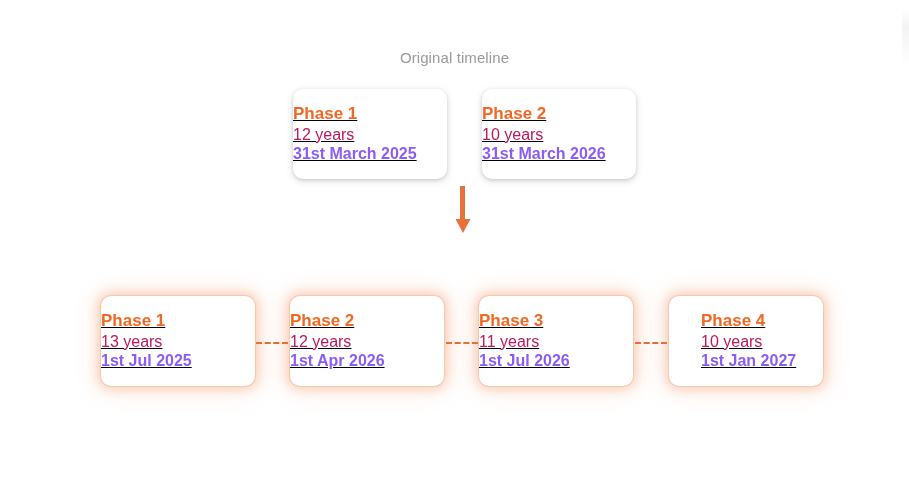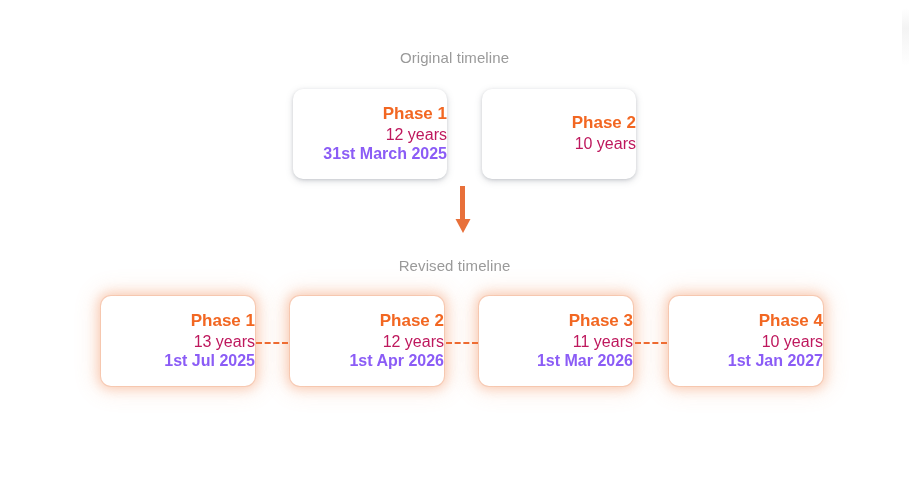--- a/index.html
+++ b/index.html
@@ -49,23 +49,24 @@
 
   .card {
     position: absolute;
     box-sizing: border-box;
     width: 154px;
     height: 90px;
     background: #ffffff;
     border-radius: 10px;
     display: flex;
     flex-direction: column;
-    align-items: flex-end;
+    align-items: flex-start;
     justify-content: center;
     z-index: 3;
+    text-decoration: underline;
   }
 
   
   .row-original .card {
     box-shadow: 0 2px 7px rgba(120,125,135,0.30),
                 0 1px 3px rgba(120,125,135,0.22);
   }
   
   .row-revised .card {
     box-shadow: 0 0 0 1px rgba(240,160,120,0.30),
@@ -139,30 +140,30 @@
 
     <div class="card" style="left:293px;">
       <div class="card-title">Phase 1</div>
       <div class="card-duration">12 years</div>
       <div class="card-date">31st March 2025</div>
     </div>
 
     <div class="card" style="left:482px;">
       <div class="card-title">Phase 2</div>
       <div class="card-duration">10 years</div>
+      <div class="card-date">31st March 2026</div>
     </div>
 
   </div>
 
   <svg class="arrow" viewBox="0 0 30 50">
     <rect x="12" y="0" width="5" height="36" fill="#e8703a"></rect>
     <polygon points="7.5,33 22.5,33 15,47" fill="#e8703a"></polygon>
   </svg>
 
-  <div class="section-caption caption-revised">Revised timeline</div>
 
   <div class="connector" style="left:256px; width:32px;"></div>
   <div class="connector" style="left:446px; width:32px;"></div>
   <div class="connector" style="left:635px; width:32px;"></div>
 
   <div class="row row-revised">
 
     <div class="card" style="left:101px;">
       <div class="card-title">Phase 1</div>
       <div class="card-duration">13 years</div>
@@ -171,24 +172,24 @@
 
     <div class="card" style="left:290px;">
       <div class="card-title">Phase 2</div>
       <div class="card-duration">12 years</div>
       <div class="card-date">1st Apr 2026</div>
     </div>
 
     <div class="card" style="left:479px;">
       <div class="card-title">Phase 3</div>
       <div class="card-duration">11 years</div>
-      <div class="card-date">1st Mar 2026</div>
+      <div class="card-date">1st Jul 2026</div>
     </div>
 
-    <div class="card" style="left:669px;">
+    <div class="card" style="left:669px;padding-left:32px;">
       <div class="card-title">Phase 4</div>
       <div class="card-duration">10 years</div>
       <div class="card-date">1st Jan 2027</div>
     </div>
 
   </div>
 
   <div class="edge-artifact"></div>
 
 </div>

